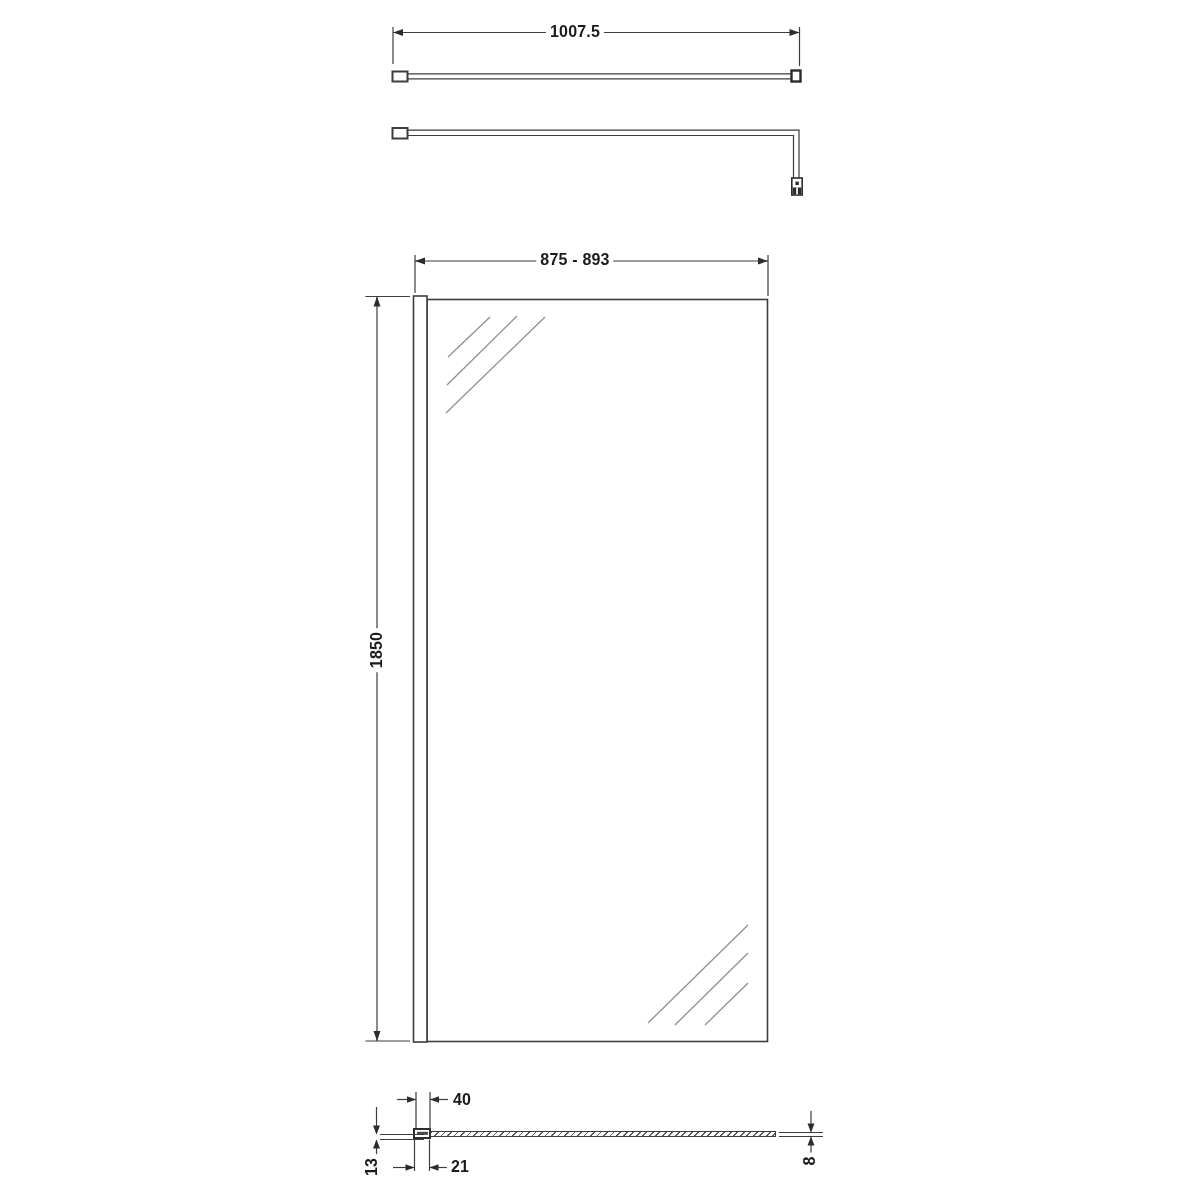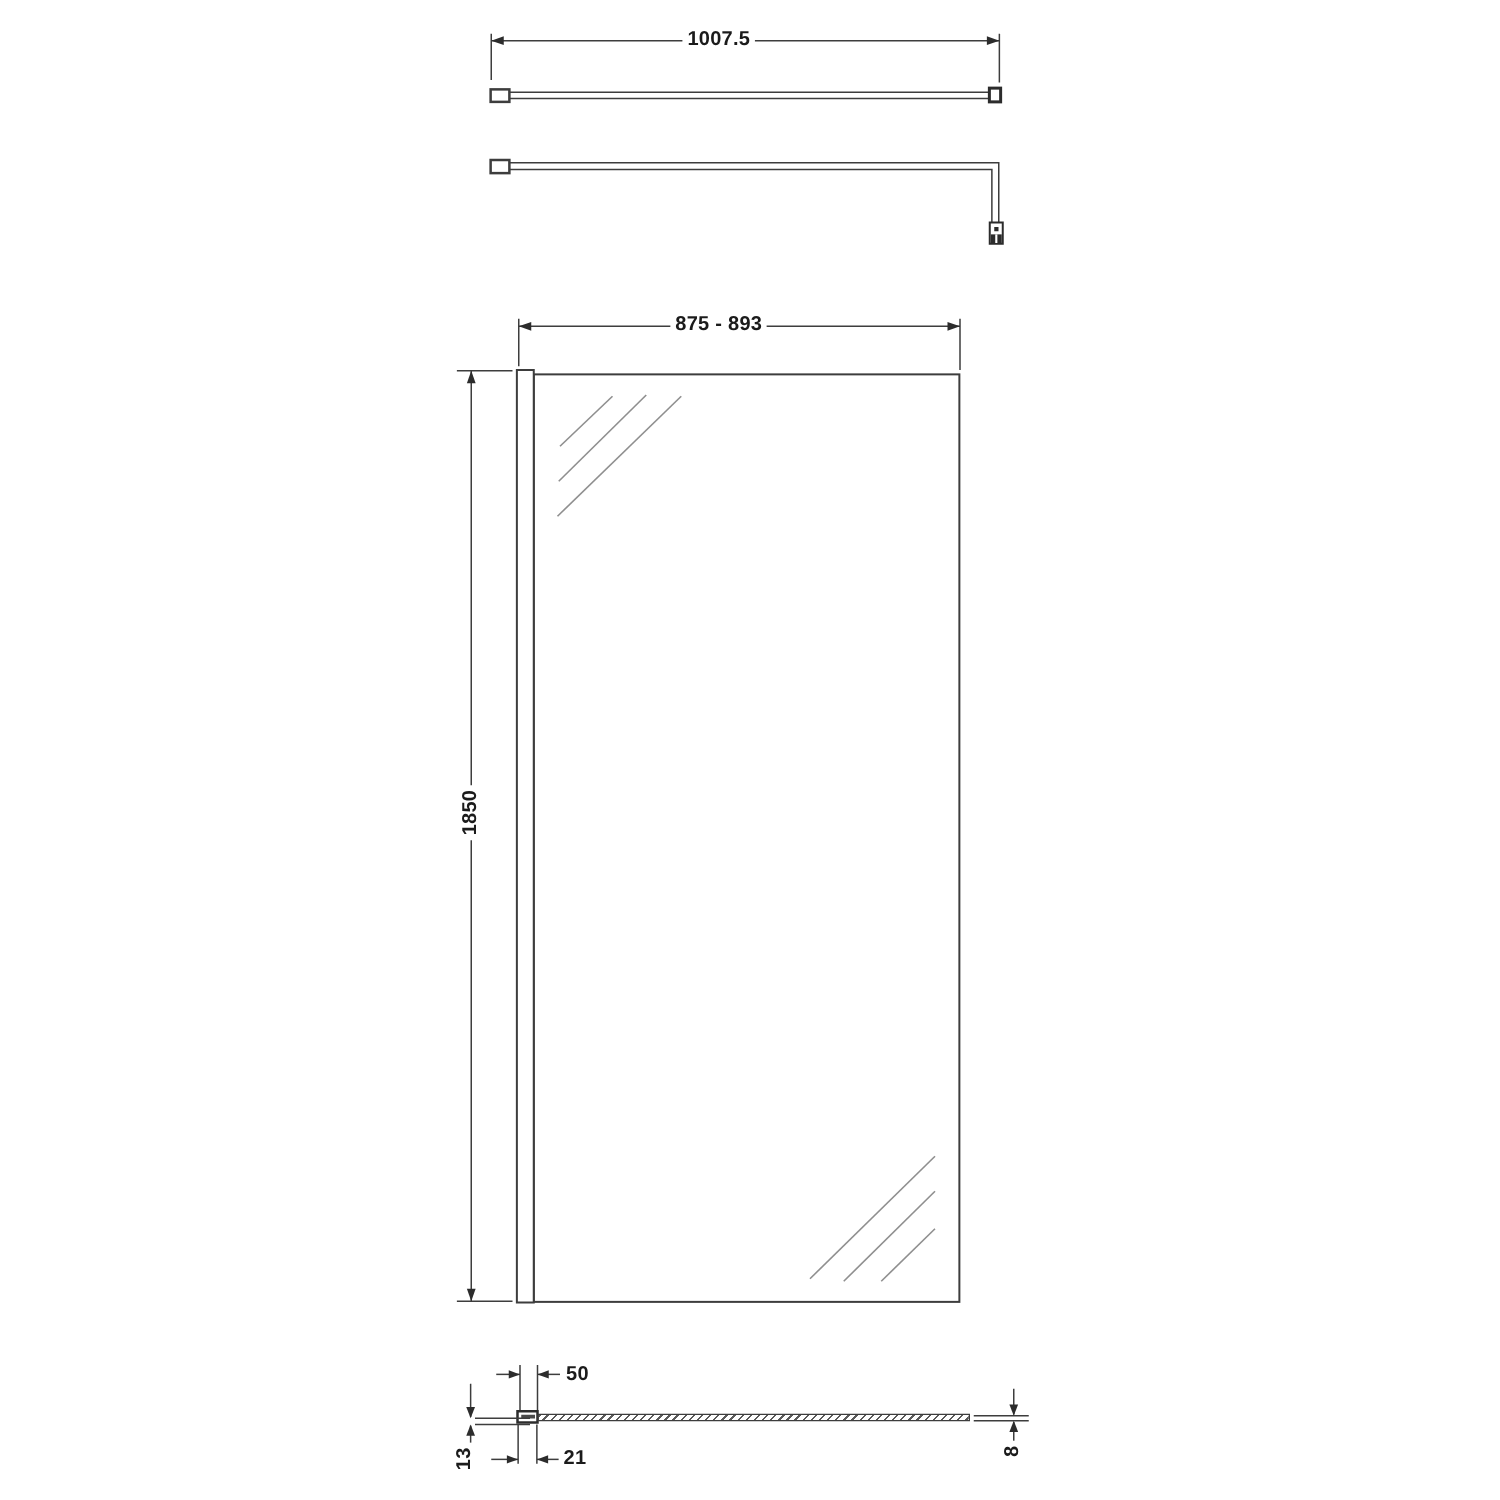--- a/index.html
+++ b/index.html
@@ -131,21 +131,21 @@
   </svg>
 
   <div class="glass-strip"></div>
 
   <div class="dim-label" style="left:575px;top:32px;">1007.5</div>
 
   <div class="dim-label" style="left:575px;top:260px;">875 - 893</div>
 
   <div class="dim-label vert" style="left:377px;top:650px;">1850</div>
 
-  <div class="dim-label" style="left:462px;top:1100px;">50</div>
+  <div class="dim-label" style="left:462px;top:1100px;">40</div>
 
   <div class="dim-label" style="left:460px;top:1167px;">21</div>
 
   <div class="dim-label vert" style="left:372px;top:1167px;">13</div>
 
   <div class="dim-label vert" style="left:810px;top:1161px;">8</div>
 
 </div>
 
 </body></html>

